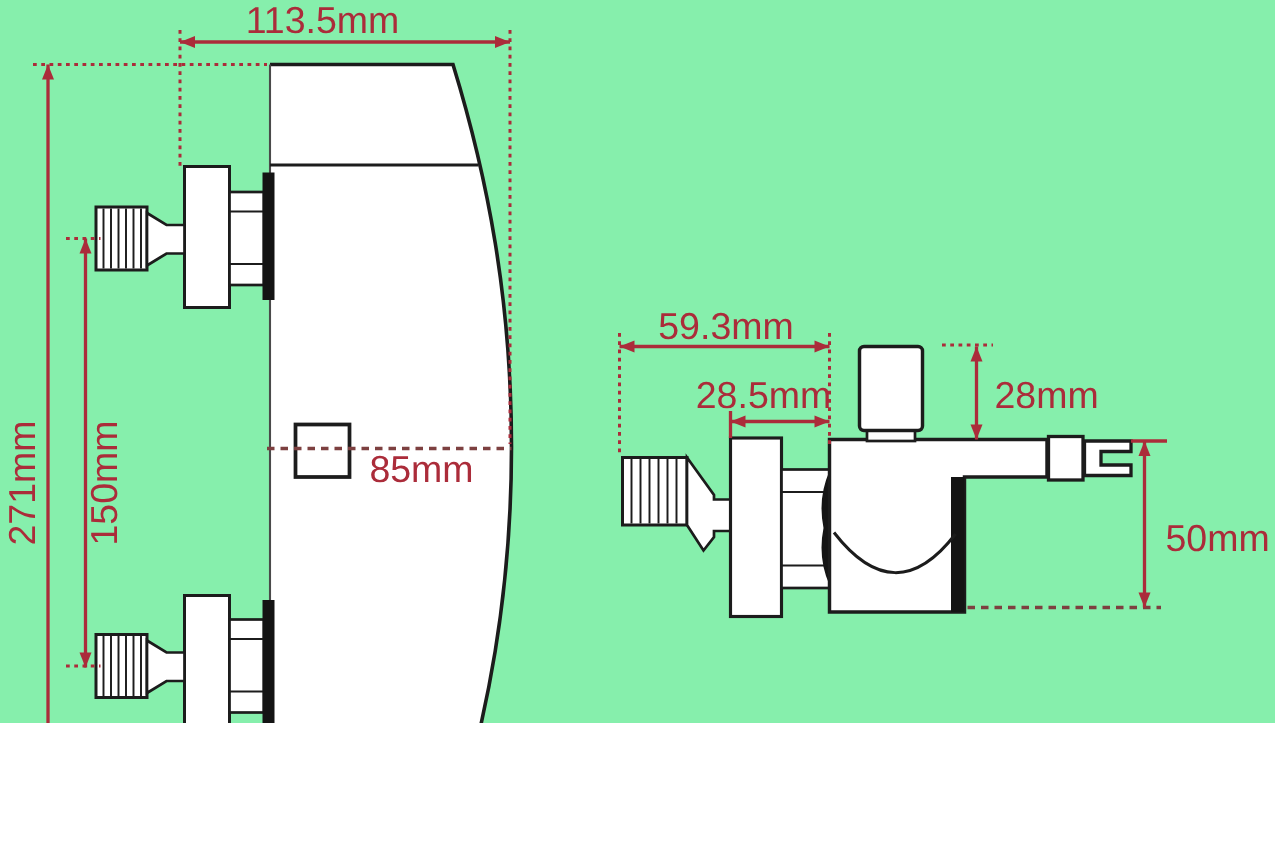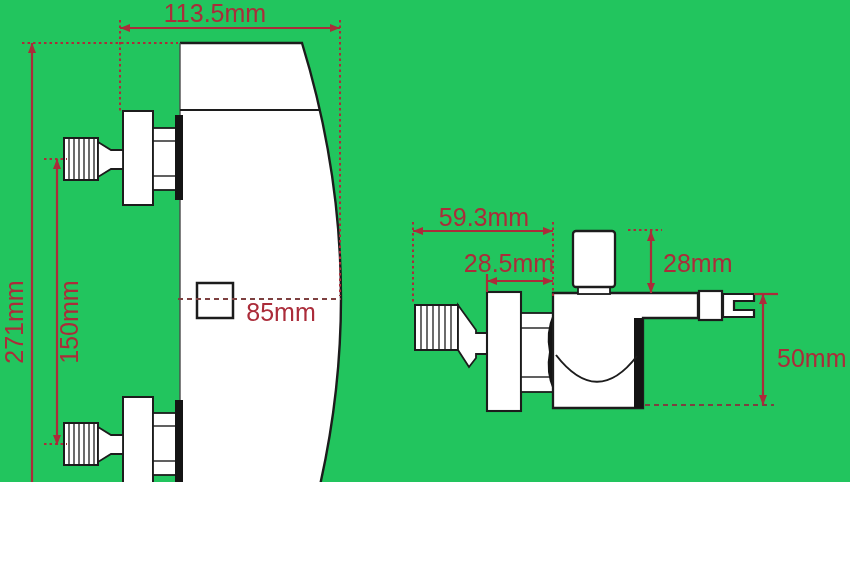--- a/index.html
+++ b/index.html
@@ -1,16 +1,16 @@
 <!DOCTYPE html>
 <html><head>
 <meta charset="utf-8">
 <style>
   html,body{margin:0;padding:0;background:#ffffff;}
-  .stage{position:relative;width:850px;height:482px;background:#22c55e;overflow:hidden;
+  .stage{position:relative;width:850px;height:482px;background:#86efac;overflow:hidden;
          font-family:"Liberation Sans", sans-serif;}
   svg{display:block;}
   .blk{stroke:#1c1c1c;fill:none;}
   .blkw{stroke:#1c1c1c;fill:#ffffff;}
   .blkfill{fill:#141414;stroke:none;}
   .thin{stroke:#4a4a4a;fill:none;}
   .dimtext{font-family:"Liberation Sans", sans-serif;font-size:25px;stroke:none;}
 </style>
 </head>
 <body>

